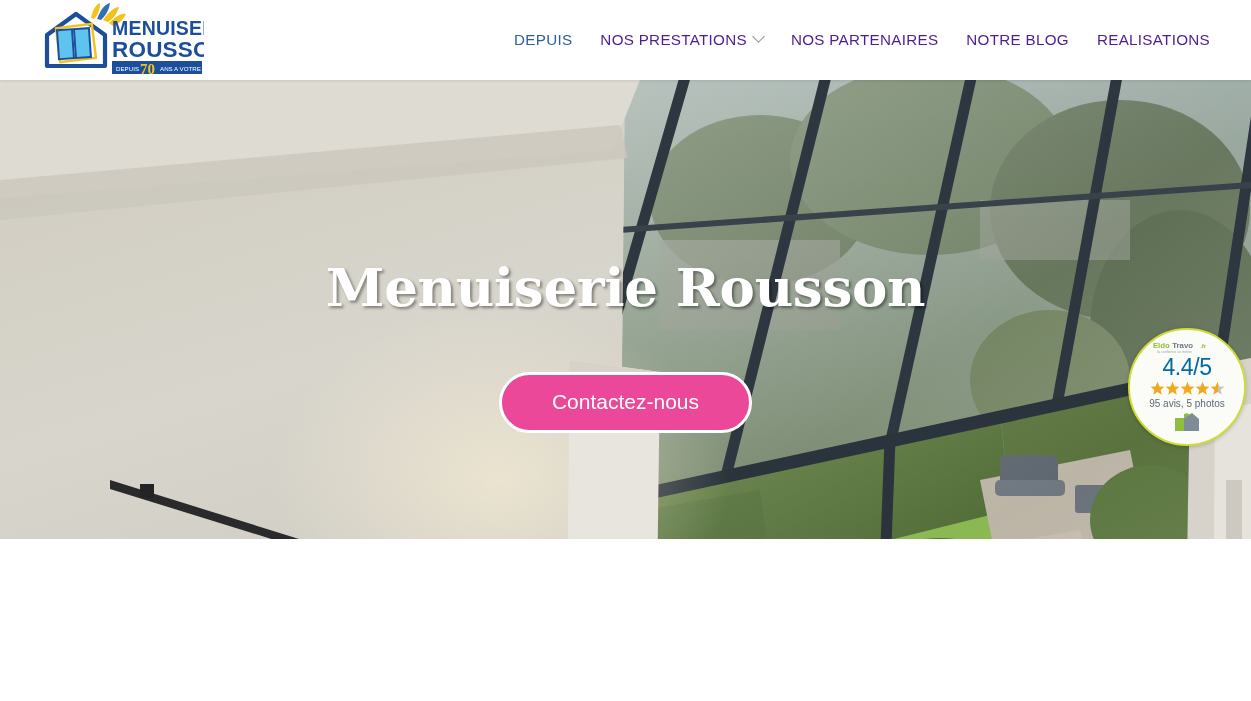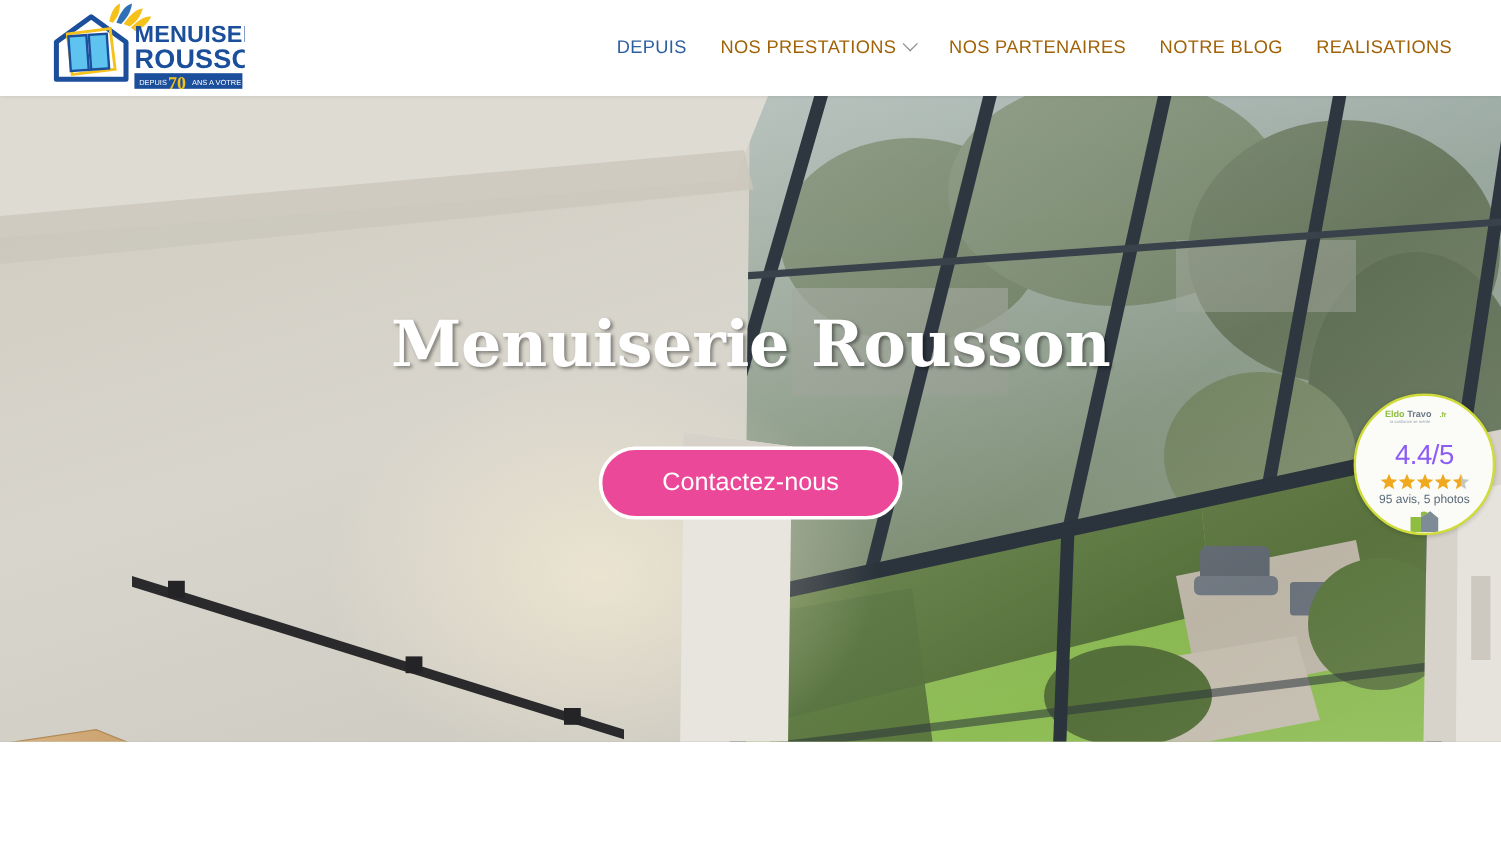--- a/index.html
+++ b/index.html
@@ -35,21 +35,21 @@
     position: absolute;
     left: 500px; top: 0;
     height: 80px;
     display: flex;
     align-items: center;
     gap: 0;
   }
   .nav-item {
     font-size: 15.2px;
     letter-spacing: 0.3px;
-    color: #a16207;
+    color: #4c1d95;
     text-decoration: none;
     padding: 0 14px;
     white-space: nowrap;
     display: inline-flex;
     align-items: center;
     gap: 7px;
     line-height: 1;
   }
   .nav-item.active { color: #2c5f9e; }
   .chev {
@@ -57,21 +57,21 @@
     width: 9px; height: 9px;
     border-right: 1.7px solid #8c8c8c;
     border-bottom: 1.7px solid #8c8c8c;
     transform: translateY(-3px) rotate(45deg);
   }
 
   
   .hero {
     position: absolute;
     top: 80px; left: 0;
-    width: 1251px; height: 538px;
+    width: 1251px; height: 459px;
     overflow: hidden;
     background: #9d9a91;
   }
   .hero-photo {
     position: absolute;
     inset: 0;
     width: 1251px; height: 621px;
   }
 
   .hero-content {
@@ -133,23 +133,23 @@
     z-index: 20;
     display: flex;
     flex-direction: column;
     align-items: center;
     box-shadow: 0 1px 4px rgba(0,0,0,0.2);
     overflow: hidden;
     cursor: pointer;
   }
   .badge-brand { margin-top: 10px; height: 14px; display:block; }
   .badge-score {
-    margin-top: 14px;
+    margin-top: 1px;
     font-size: 23px;
-    color: #8b5cf6;
+    color: #0369a1;
     letter-spacing: -0.4px;
     line-height: 1.1;
   }
   .badge-stars {
     margin-top: 1px;
     display: flex;
     gap: 0px;
     line-height: 1;
   }
   .badge-reviews {

